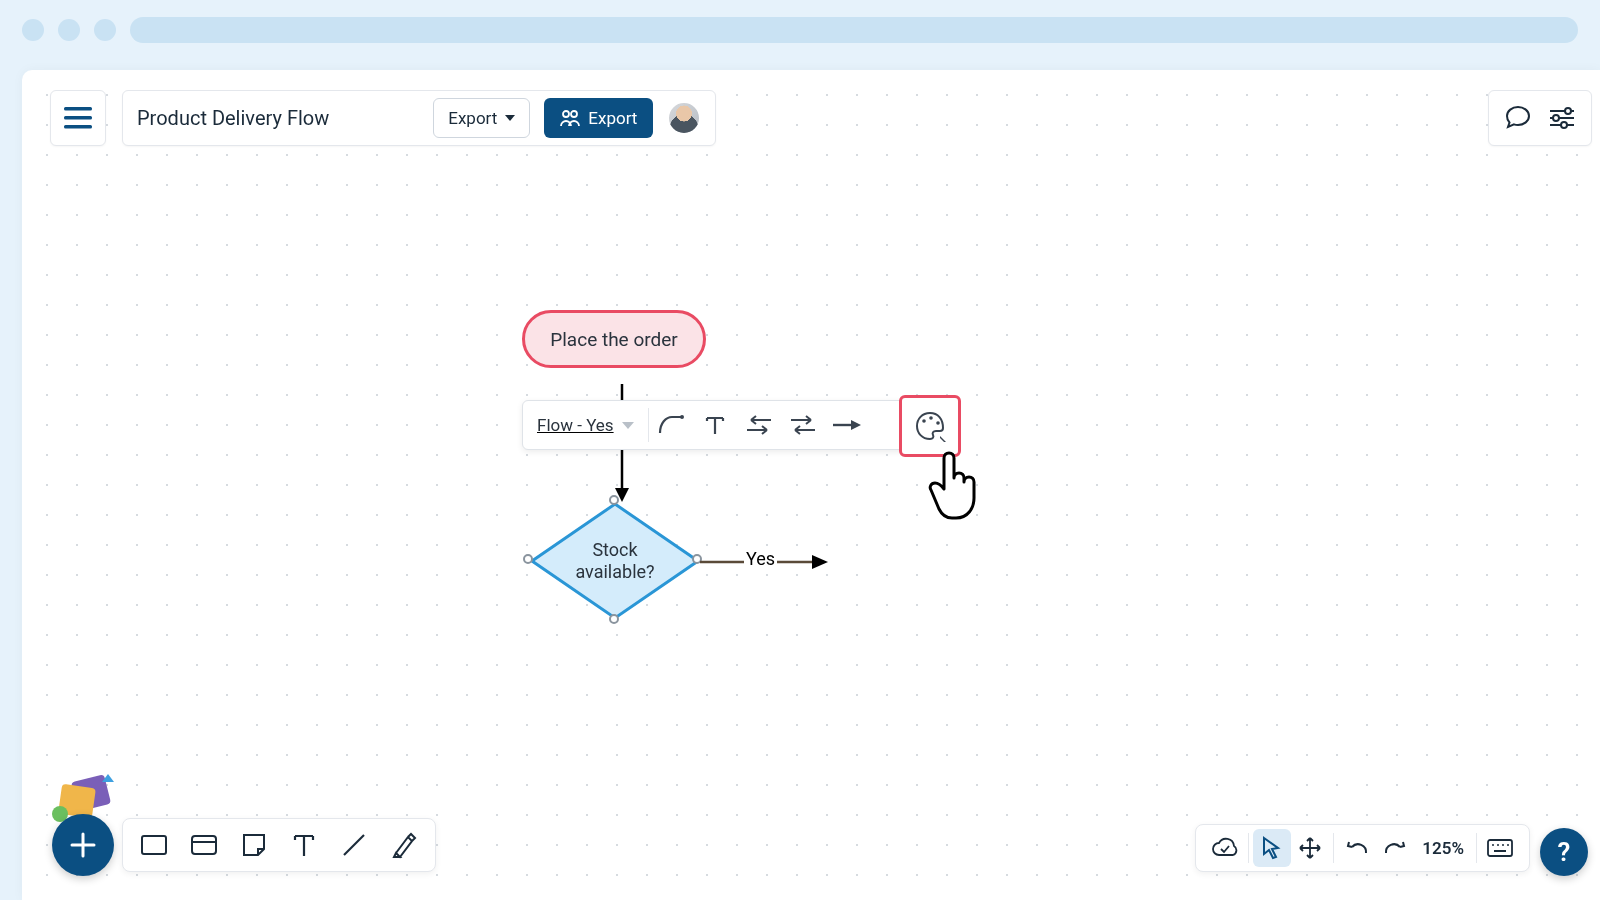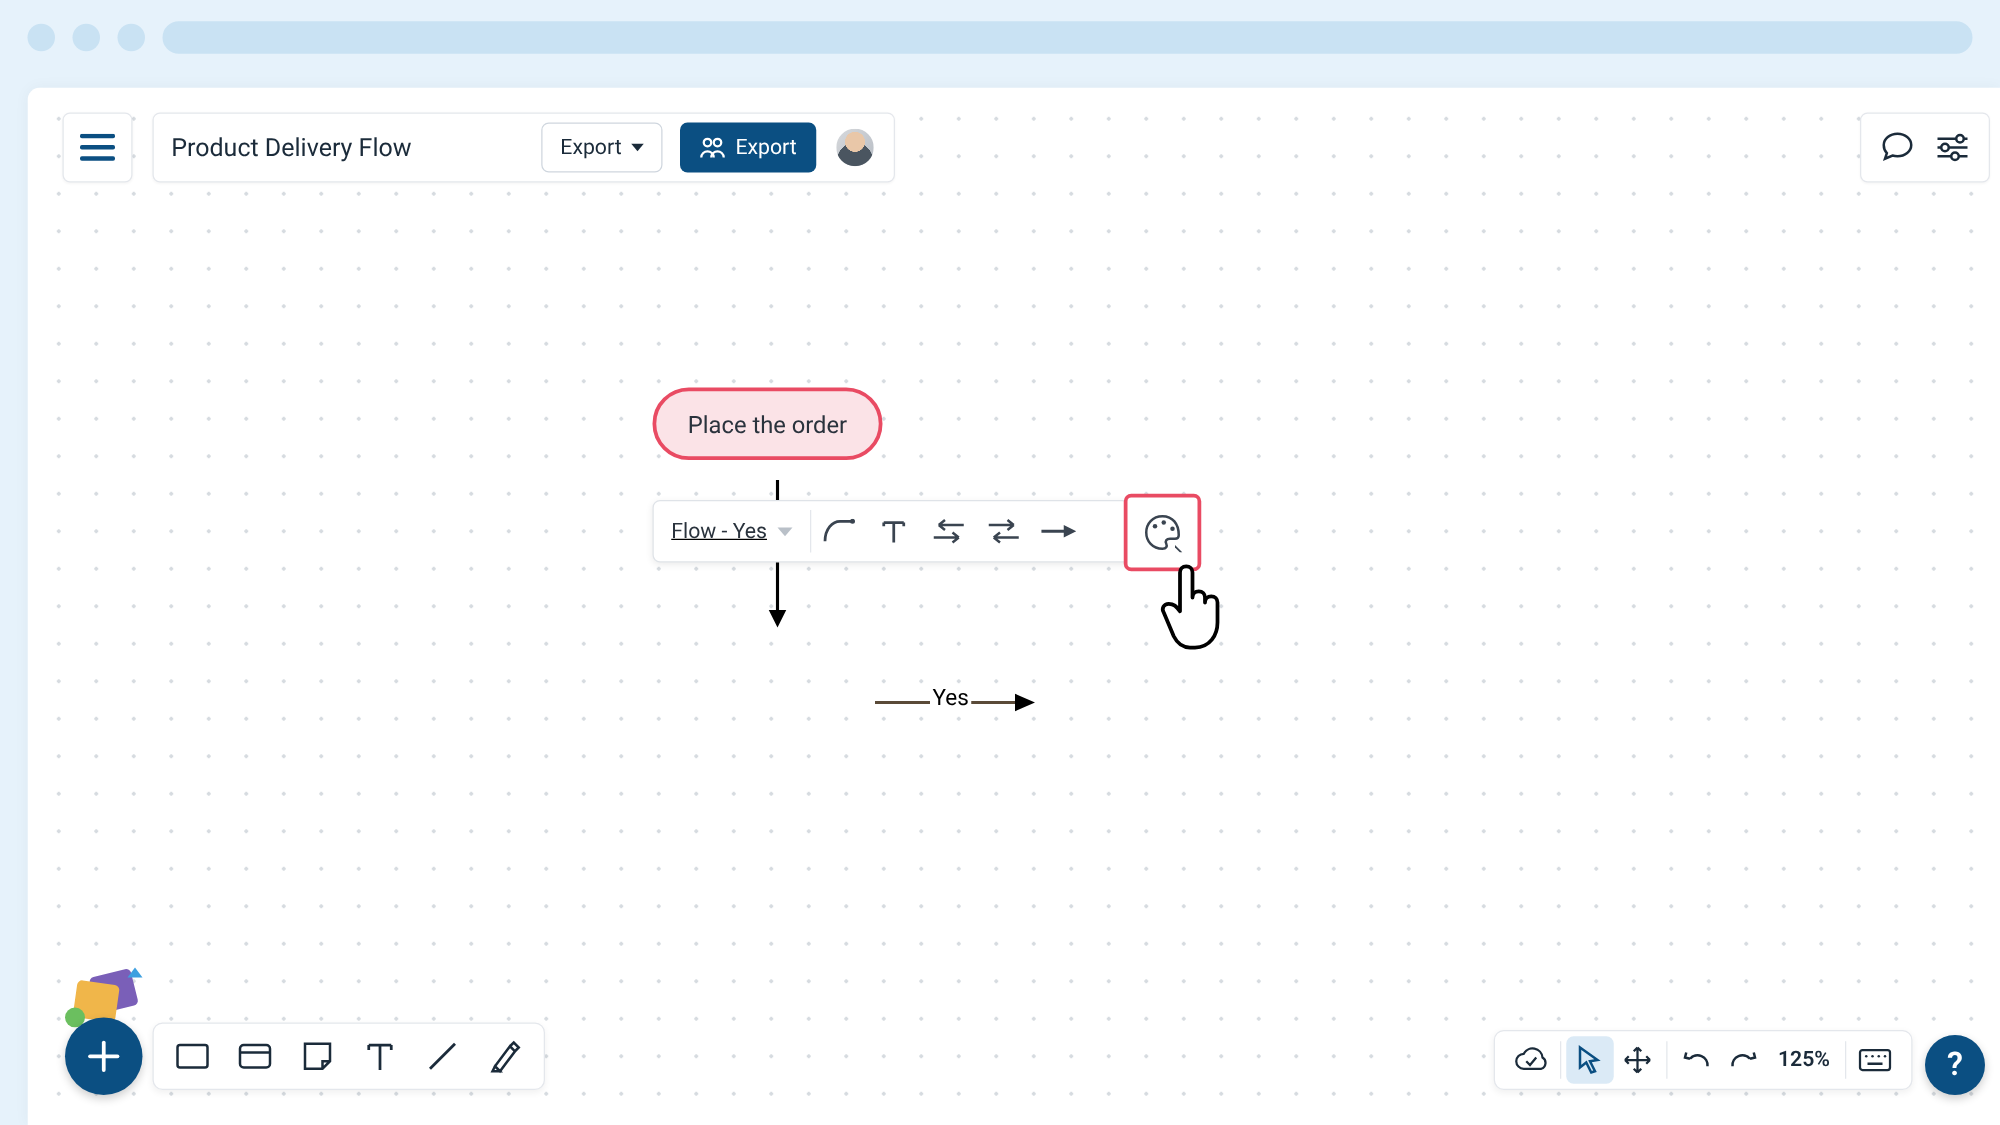--- a/index.html
+++ b/index.html
@@ -138,20 +138,35 @@
 
   <div class="node start-node">
     <span>Place the order</span>
   </div>
 
   <svg class="arrow-down" width="20" height="120">
     <line x1="10" y1="0" x2="10" y2="106" stroke="#000" stroke-width="2.5"></line>
     <polygon points="10,118 3,104 17,104" fill="#000"></polygon>
   </svg>
 
+  <div class="node diamond stock-node">
+    <div class="diamond-shape">
+      <svg viewBox="0 0 170 118">
+          <polygon points="85,2 168,59 85,116 2,59" fill="#d4ecfb" stroke="#2a96d6" stroke-width="3"></polygon>
+        </svg>
+      <div class="diamond-label">Stock
+available?</div>
+    </div>
+    <div class="stock-handles">
+      <div class="handle h1"></div>
+        <div class="handle h2"></div>
+        <div class="handle h3"></div>
+        <div class="handle h4"></div>
+    </div>
+  </div>
 
 
   <svg class="arrow-right" width="130" height="24">
     <line x1="0" y1="12" x2="116" y2="12" stroke="#5a4a38" stroke-width="2.5"></line>
     <polygon points="128,12 112,5 112,19" fill="#000"></polygon>
   </svg>
   <span class="flow-label">Yes</span>
 
   <div class="ctx-toolbar">
     <div class="ctx-select">

